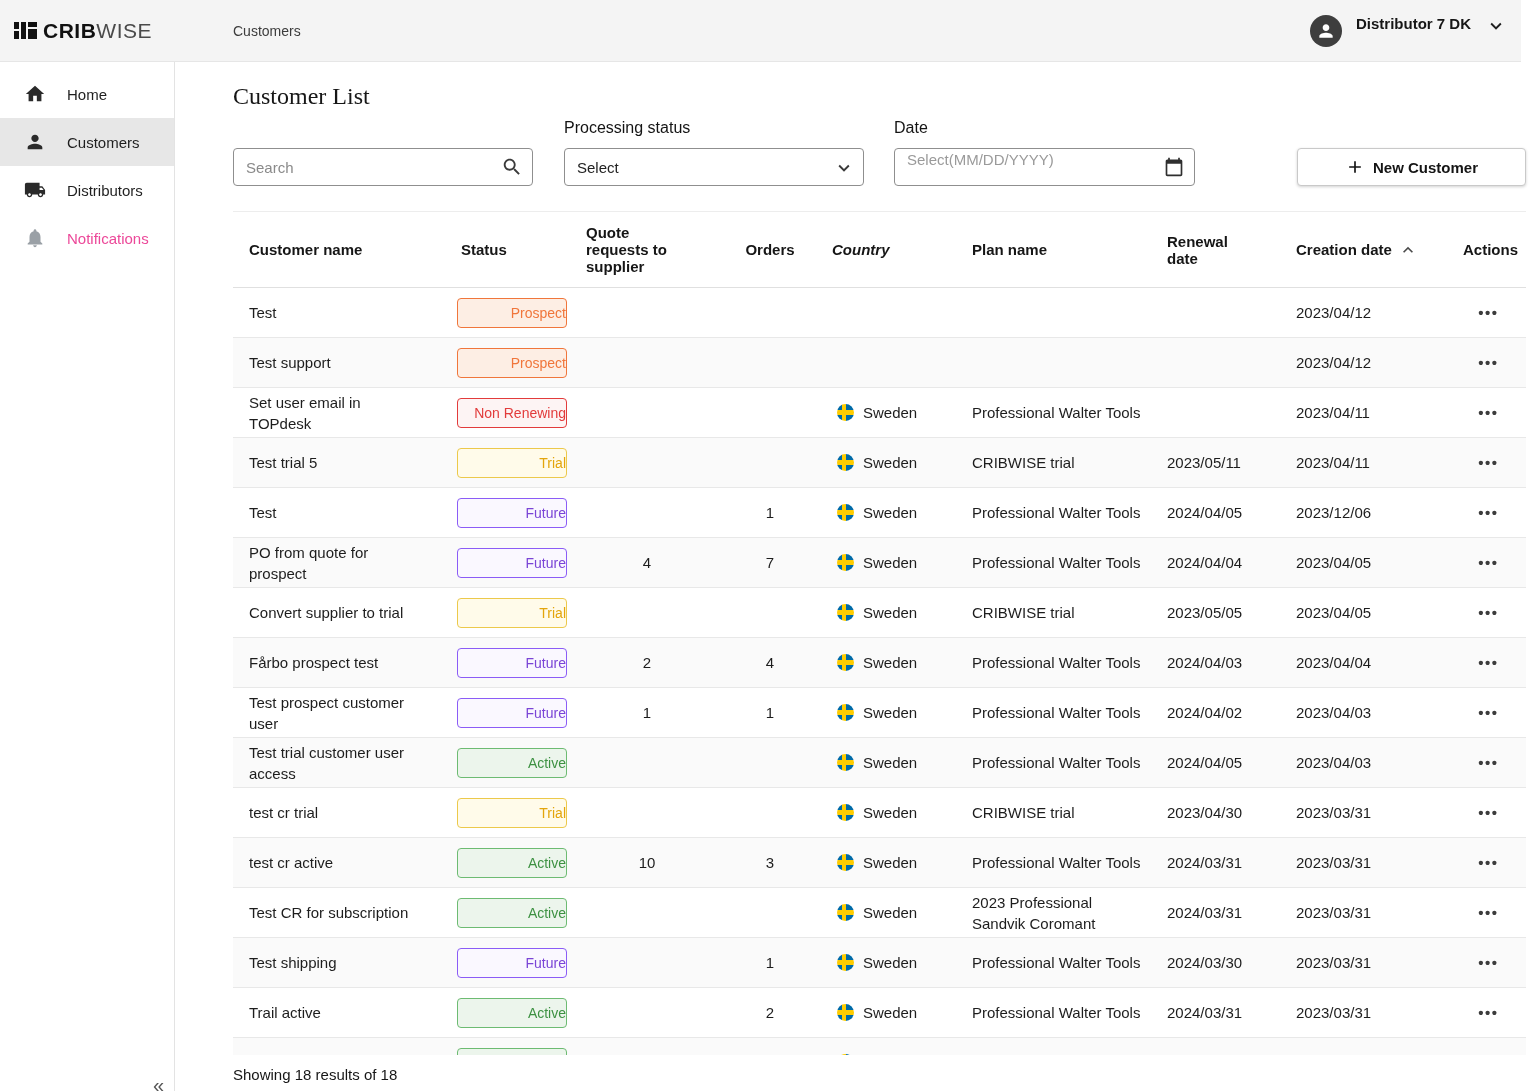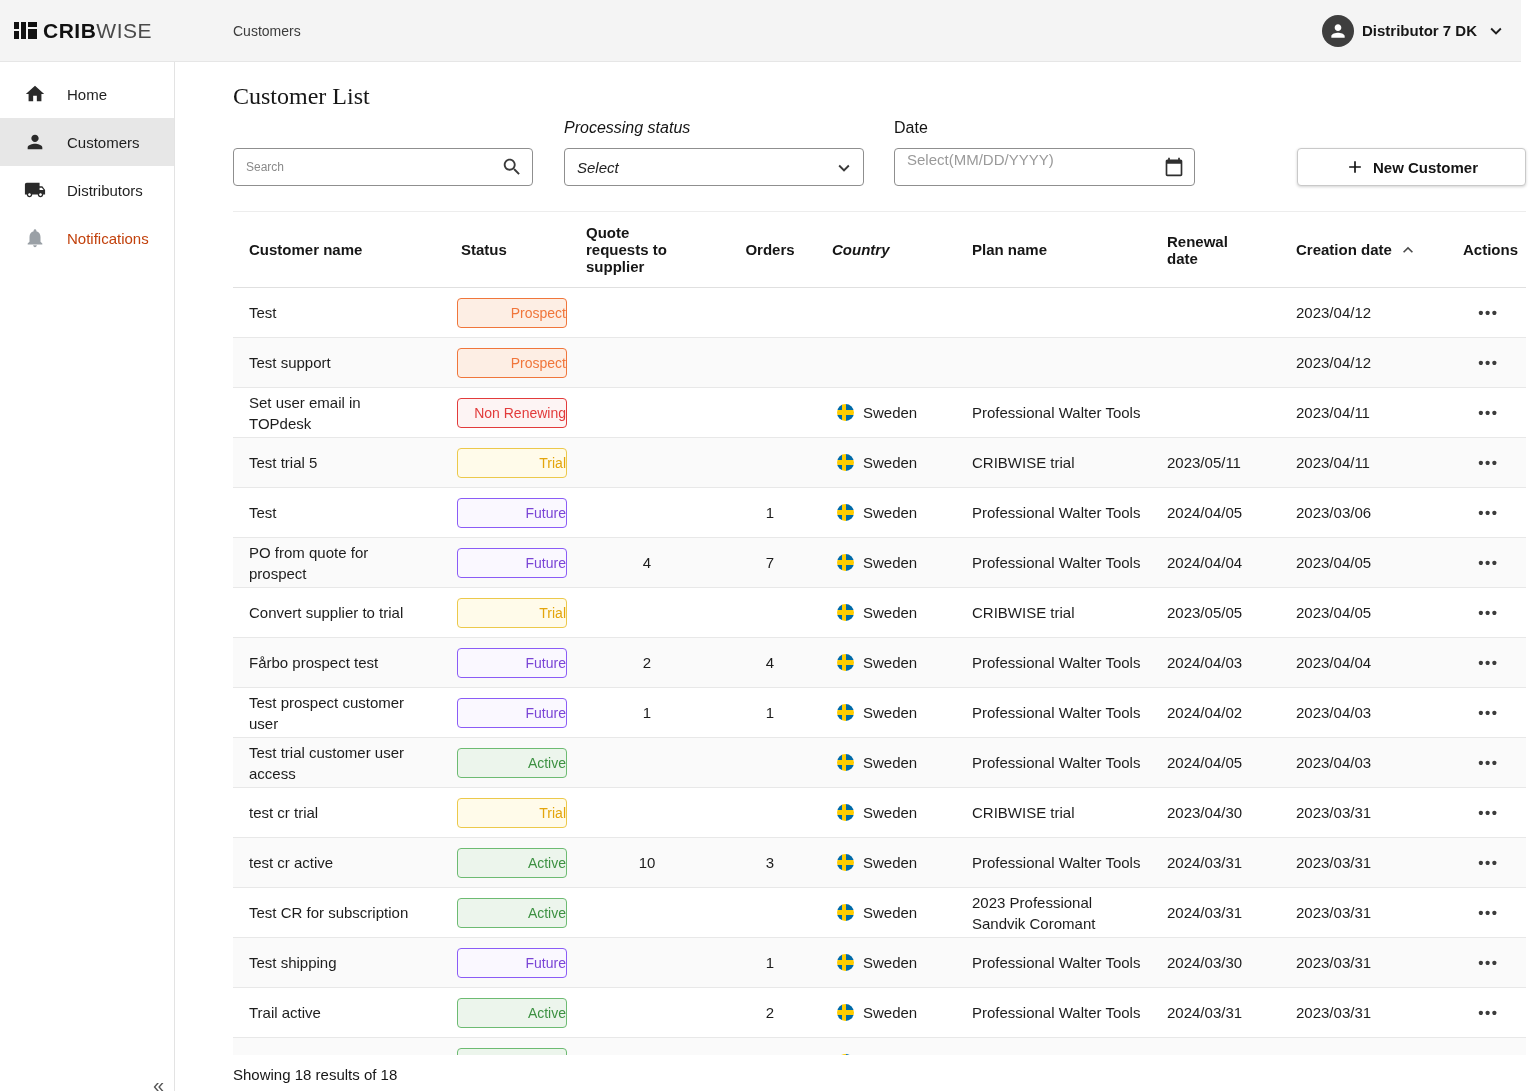--- a/index.html
+++ b/index.html
@@ -8,49 +8,49 @@
 
   
   .topbar { position:absolute; top:0; left:0; right:16px; height:62px; background:#f4f4f4;
     border-bottom:1px solid #e6e6e6; display:flex; align-items:center; z-index:5; }
   .logo-zone { width:217px; display:flex; align-items:center; padding-left:14px; }
   .logo-mark { margin-right:6px; display:inline-flex; }
   .logo-text { font-size:21px; letter-spacing:.5px; }
   .logo-text .b { font-weight:800; color:#111; }
   .logo-text .l { font-weight:400; color:#4a4a4a; }
   .breadcrumb { font-size:14px; color:#3c3c3c; margin-left:16px; }
-  .topbar-right { margin-left:auto; display:flex; align-items:center; gap:8px; padding-right:14px; cursor:pointer; }
+  .topbar-right { margin-left:auto; display:flex; align-items:flex-start; gap:14px; padding-right:14px; cursor:pointer; }
   .avatar { width:32px; height:32px; border-radius:50%; background:#3e3e3e; display:flex; align-items:center; justify-content:center; }
   .user-name { font-size:15px; font-weight:700; color:#161616; }
 
   
   .sidebar { position:absolute; top:62px; left:0; bottom:0; width:175px; background:#fff;
     border-right:1px solid #e3e3e3; padding-top:8px; }
   .side-item { height:48px; display:flex; align-items:center; padding-left:23px; cursor:pointer; font-size:15px; font-weight:500; color:#1f1f1f; }
   .side-item .s-ic { width:24px; display:inline-flex; justify-content:center; margin-right:20px; }
   .side-item.active { background:#e7e7e7; }
-  .side-item.disabled { color:#c2410c; }
+  .side-item.disabled { color:#ec4899; }
   .side-item.disabled svg { fill:#9aa0a6 !important; }
   .side-item svg { fill:#2a2a2a; }
   .collapse-btn { position:absolute; bottom:-6px; right:10px; font-size:20px; color:#555; cursor:pointer; }
 
   
   .content { position:absolute; top:62px; left:217px; right:0; bottom:0; background:#fff; overflow:hidden; }
   .inner { margin:0 11px 0 16px; }
   h1.page-title { margin-top:21px; font-size:24px; font-weight:500; color:#161616;font-family:Liberation Serif, serif; }
 
   .filters { margin-top:9px; display:flex; align-items:flex-end; }
   .fgroup { display:flex; flex-direction:column; }
   .flabel { font-size:16px; font-weight:500; color:#141414; margin-bottom:11px; }
   .ctrl { height:38px; border:1px solid #8f8f8f; border-radius:4px; background:#fff; font-size:15px; }
   .search-wrap { position:relative; width:300px; margin-right:31px; }
-  .search-wrap input { width:100%; height:38px; border:1px solid #8f8f8f; border-radius:4px; padding:0 40px 0 12px; font-size:12px; font-family:inherit; color:#222; }
+  .search-wrap input { width:100%; height:38px; border:1px solid #8f8f8f; border-radius:4px; padding:0 40px 0 12px; font-size:15px; font-family:inherit; color:#222; }
   .search-wrap input::placeholder { color:#8a8a8a; }
   .search-wrap .mag { position:absolute; right:10px; top:8px; }
-  .select-wrap { width:300px; margin-right:30px;font-style:italic; }
+  .select-wrap { width:300px; margin-right:30px; }
   .select-box { position:relative; display:flex; align-items:center; padding:0 12px; color:#222; cursor:pointer; }
   .select-box .chev { position:absolute; right:8px; top:8px; }
   .date-wrap { width:301px; }
   .date-box { position:relative; }
   .date-box input { width:100%; height:38px; border:1px solid #8f8f8f; border-radius:4px; padding:0 40px 16px 12px; font-size:15px; font-family:inherit; }
   .date-box input::placeholder { color:#9a9a9a; }
   .date-box .cal { position:absolute; right:11px; top:9px; }
   .new-btn { margin-left:auto; width:229px; height:38px; background:#fff; border:1px solid #c9c9c9; border-radius:4px;
     box-shadow:0 1px 3px rgba(0,0,0,.18); display:flex; align-items:center; justify-content:center; gap:8px;
     font-size:15px; font-weight:600; color:#141414; cursor:pointer; }
@@ -287,21 +287,21 @@
     <td class="c-actions"><span class="dots">•••</span></td>
   </tr>
             <tr>
     <td class="c-name">Test</td>
     <td class="c-status"><span class="badge" style="color: rgb(122, 69, 214); background: rgb(250, 248, 255); border-color: rgb(139, 92, 246);">Future</span></td>
     <td class="c-quotes"></td>
     <td class="c-orders">1</td>
     <td class="c-country"><span class="flag"></span><span>Sweden</span></td>
     <td class="c-plan">Professional Walter Tools</td>
     <td class="c-renewal">2024/04/05</td>
-    <td class="c-created">2023/03/06</td>
+    <td class="c-created">2023/12/06</td>
     <td class="c-actions"><span class="dots">•••</span></td>
   </tr>
             <tr>
     <td class="c-name">PO from quote for prospect</td>
     <td class="c-status"><span class="badge" style="color: rgb(122, 69, 214); background: rgb(250, 248, 255); border-color: rgb(139, 92, 246);">Future</span></td>
     <td class="c-quotes">4</td>
     <td class="c-orders">7</td>
     <td class="c-country"><span class="flag"></span><span>Sweden</span></td>
     <td class="c-plan">Professional Walter Tools</td>
     <td class="c-renewal">2024/04/04</td>

